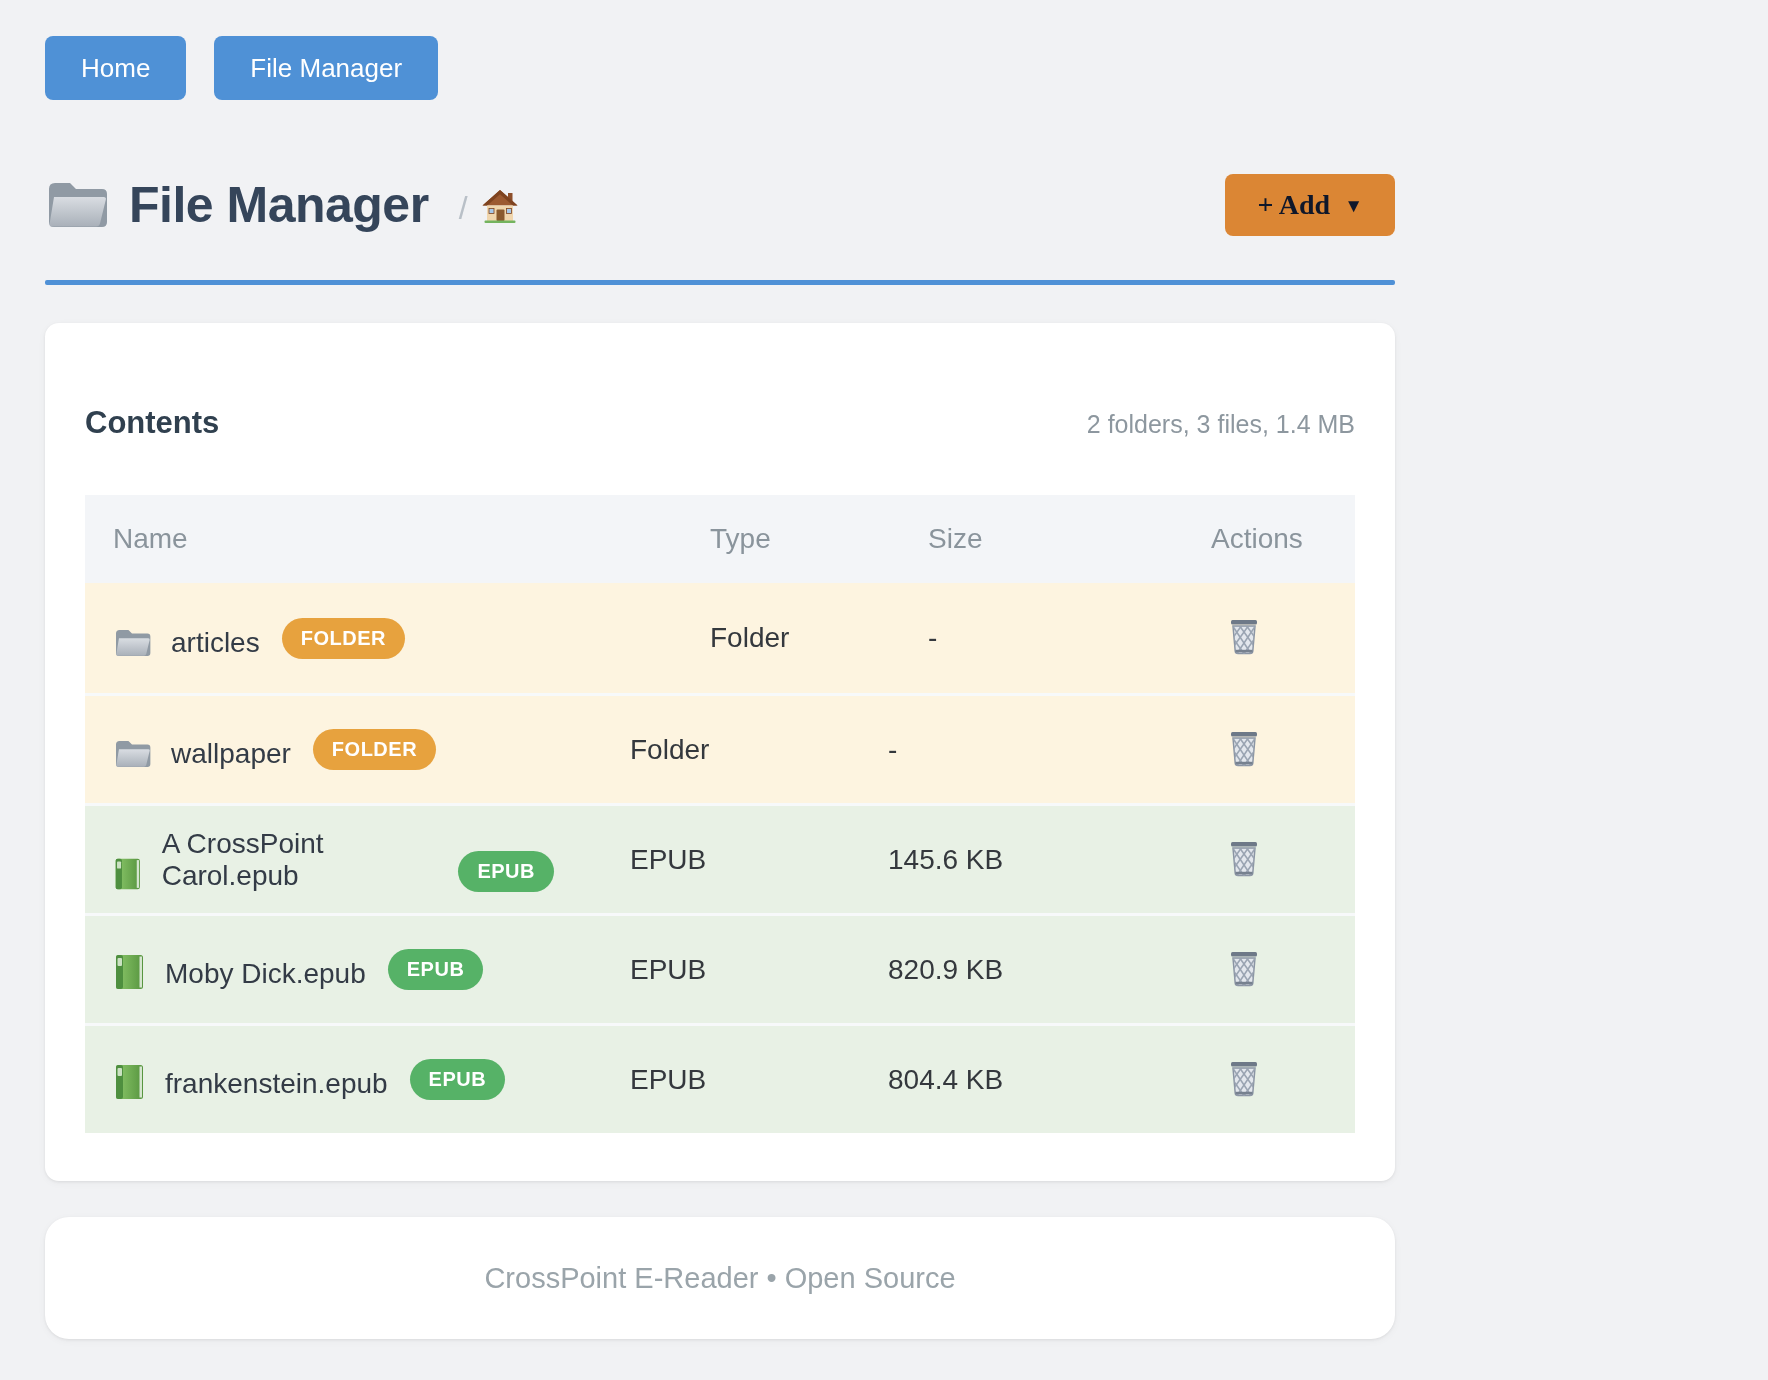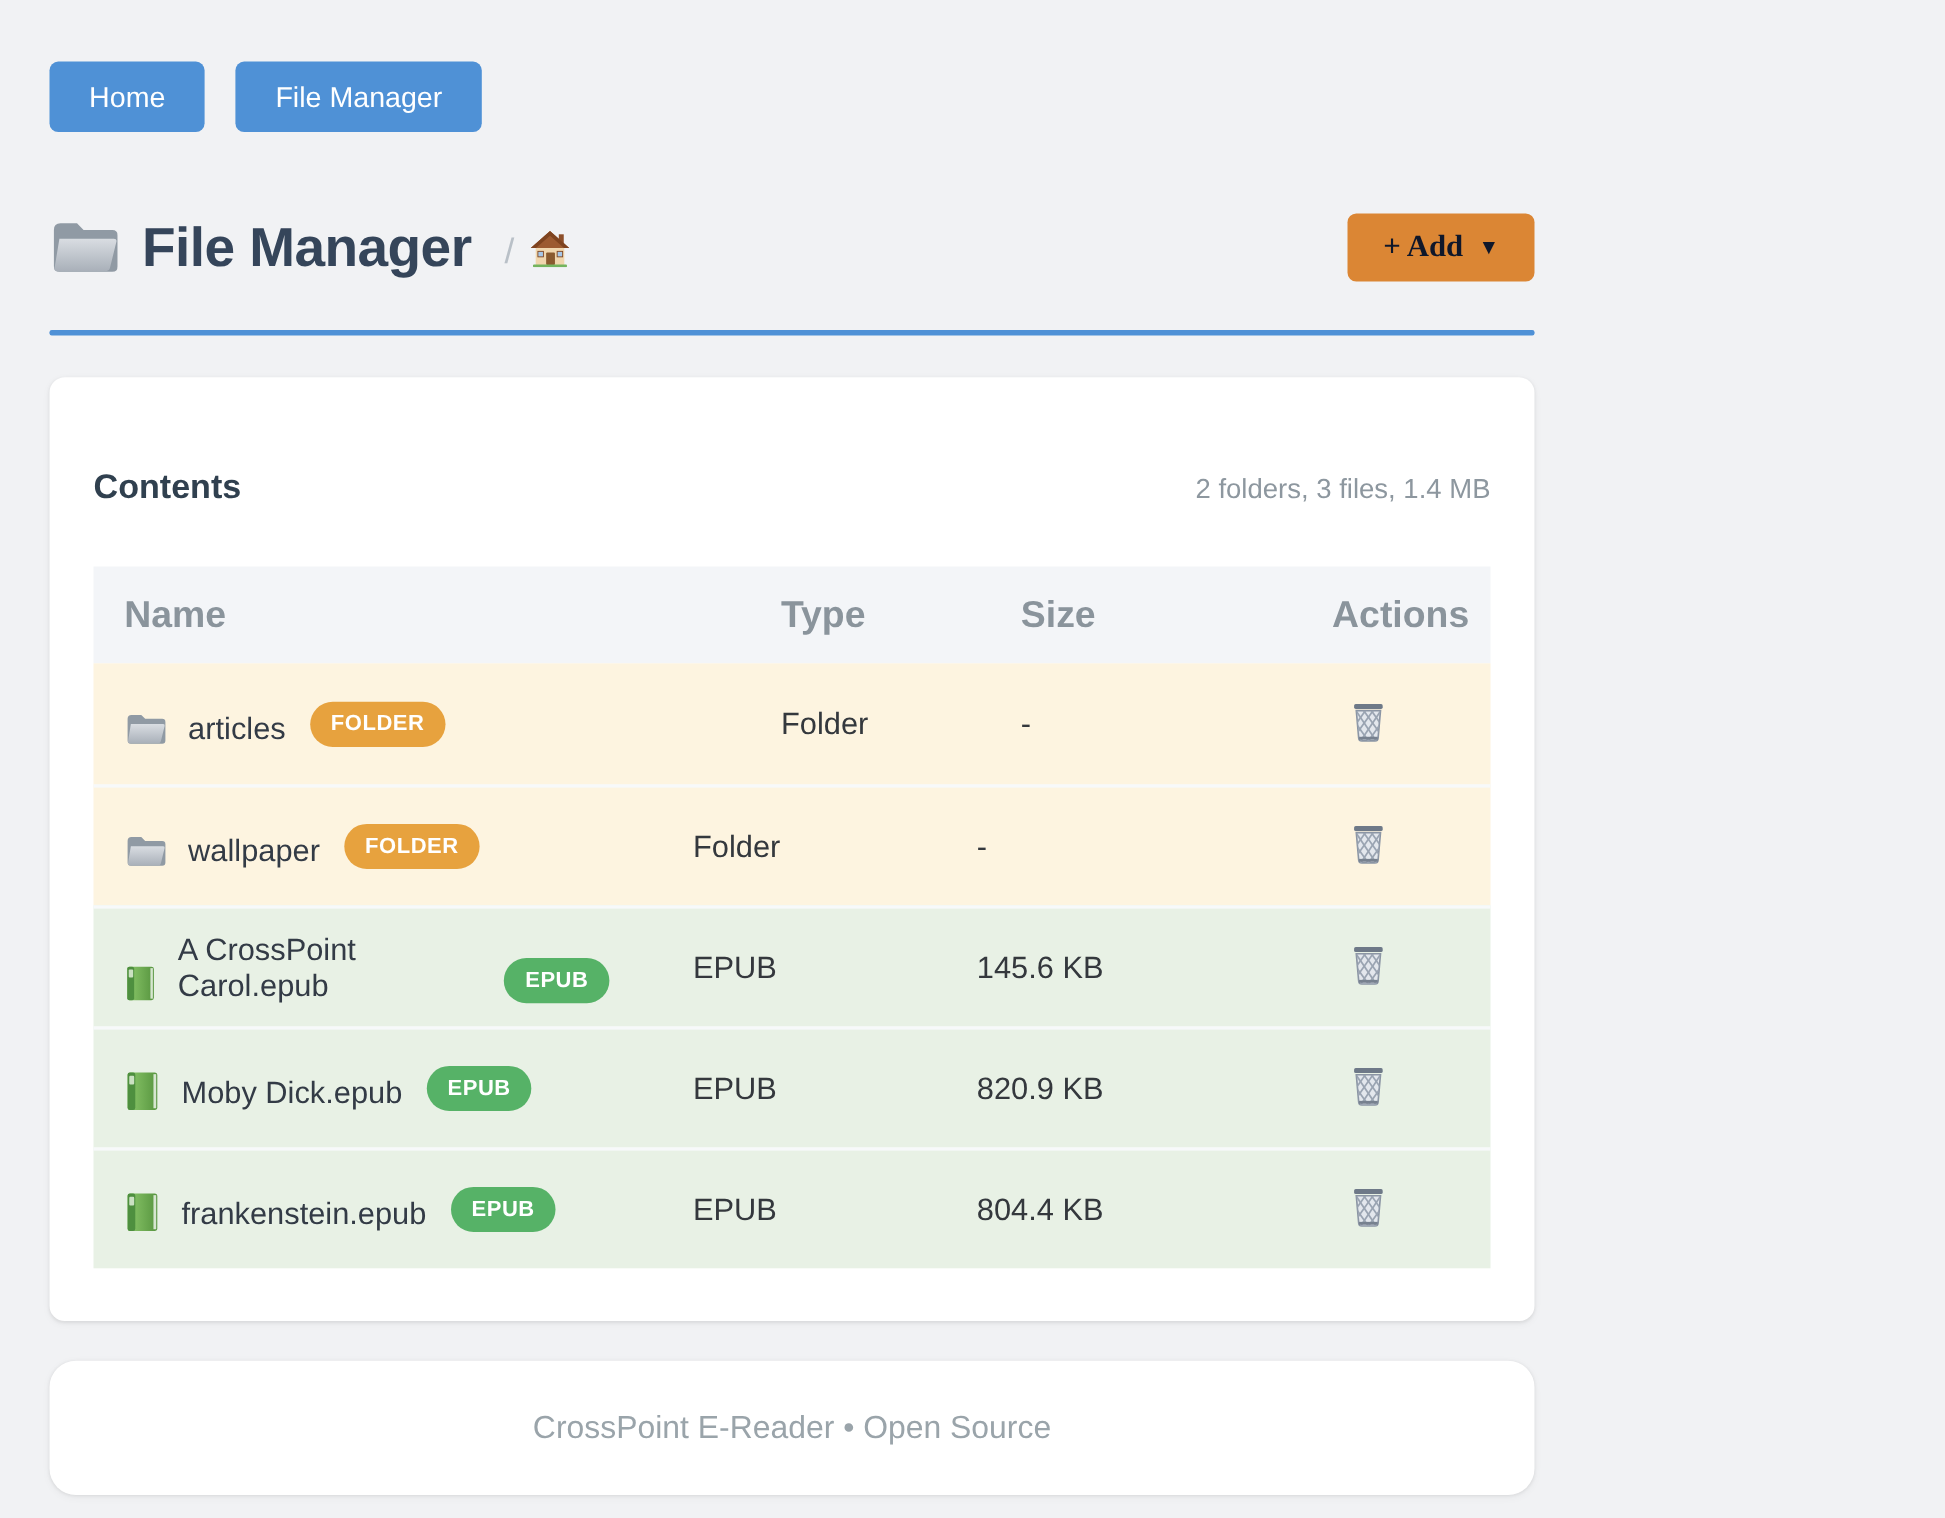--- a/index.html
+++ b/index.html
@@ -1,21 +1,21 @@
 <!DOCTYPE html>
 <html style="--primary: #4f91d6; --accent: #db8634; --badge-folder: #e7a23e; --badge-epub: #56b267; --row-folder: #fdf4e0; --row-epub: #e8f1e5;"><head>
 <meta charset="utf-8">
 <style>
   * { box-sizing: border-box; margin: 0; padding: 0; }
   html, body { width: 1768px; height: 1380px; overflow: hidden; }
   body {
     background: #f1f2f4;
     font-family: "Liberation Sans", "DejaVu Sans", sans-serif;
   }
-  .container { width: 1350px; margin-left: 45px; padding-top: 56px; }
+  .container { width: 1350px; margin-left: 45px; padding-top: 36px; }
 
   
   .nav-row { display: flex; gap: 28px; }
   .nav-btn {
     background: var(--primary, #4f91d6);
     color: #fff; border: none; border-radius: 8px;
     height: 64px; padding: 0 36px; font-size: 26px;
     font-family: inherit; display: flex; align-items: center; cursor: pointer;
   }
 
@@ -46,21 +46,21 @@
   .summary { margin-left: auto; font-size: 25px; color: #8d979f; }
 
   
   .table { margin-top: 54px; }
   .thead, .row {
     display: grid;
     grid-template-columns: 1fr 218px 283px 180px;
     align-items: center;
   }
   .thead { background: #f3f5f8; height: 88px; }
-  .th { font-size: 34px; font-weight: bold; color: #8a949c; }
+  .th { font-size: 28px; font-weight: normal; color: #8a949c; }
   .th.c-name { padding-left: 28px; }
   .th.c-type, .th.c-size, .th.c-actions { padding-left: 36px; }
   .row { height: 110px; }
   .row.folder { background: var(--row-folder, #fdf4e0); }
   .row.epub { background: var(--row-epub, #e8f1e5); }
   .row + .row { border-top: 3px solid #f7f9fa; gap: 40px; }
   .name-cell { display: flex; align-items: flex-end; padding-left: 28px; }
   .file-name { font-size: 28px; color: #333b46; margin-left: 20px; cursor: pointer; }
   .badge {
     margin-left: 22px; font-size: 20px; font-weight: bold; color: #fff;

